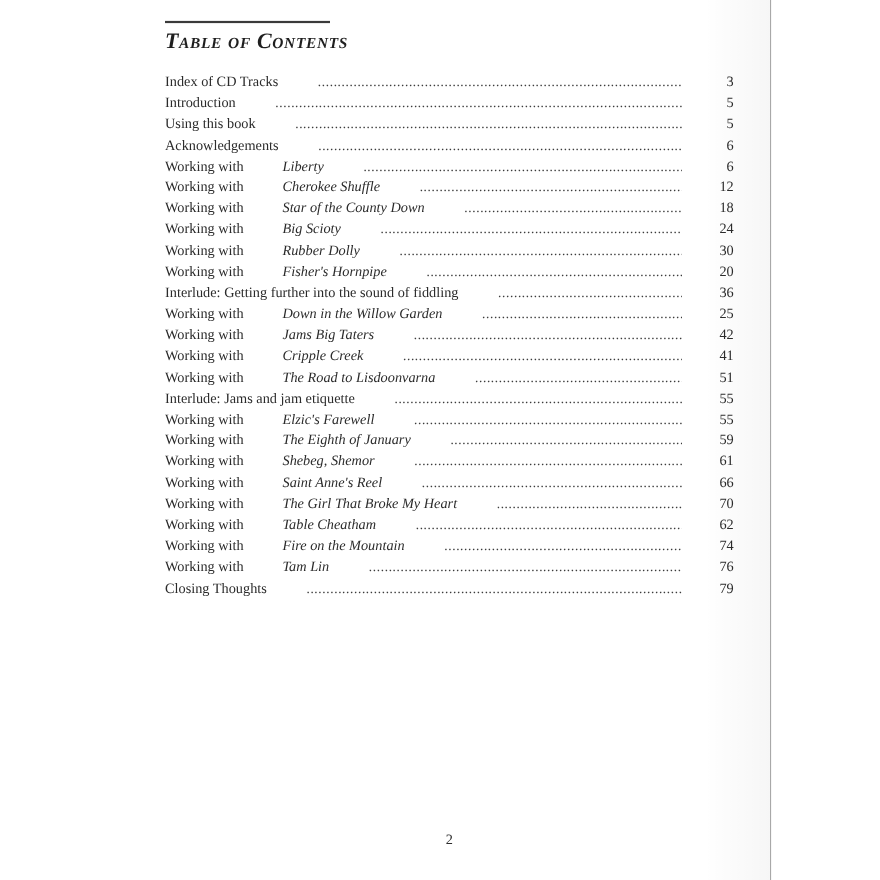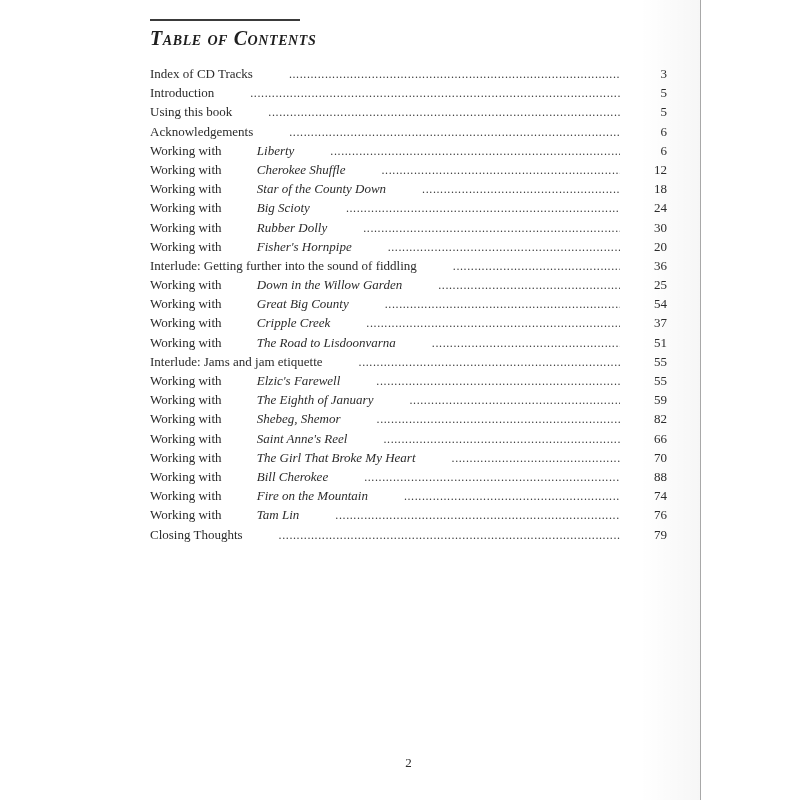--- a/index.html
+++ b/index.html
@@ -194,30 +194,30 @@
 
     <div class="toc-row">
       <span class="entry-text">Working with </span>
         <i class="entry-tune">Down in the Willow Garden</i>
       <span class="dots"></span>
       <span class="entry-page">25</span>
     </div>
 
     <div class="toc-row">
       <span class="entry-text">Working with </span>
-        <i class="entry-tune">Great Big County</i>
-      <span class="dots"></span>
-      <span class="entry-page">54</span>
+        <i class="entry-tune">Jams Big Taters</i>
+      <span class="dots"></span>
+      <span class="entry-page">42</span>
     </div>
 
     <div class="toc-row">
       <span class="entry-text">Working with </span>
         <i class="entry-tune">Cripple Creek</i>
       <span class="dots"></span>
-      <span class="entry-page">37</span>
+      <span class="entry-page">41</span>
     </div>
 
 
     <div class="toc-row">
       <span class="entry-text">Working with </span>
         <i class="entry-tune">The Road to Lisdoonvarna</i>
       <span class="dots"></span>
       <span class="entry-page">51</span>
     </div>
 
@@ -238,42 +238,42 @@
       <span class="entry-text">Working with </span>
         <i class="entry-tune">The Eighth of January</i>
       <span class="dots"></span>
       <span class="entry-page">59</span>
     </div>
 
     <div class="toc-row">
       <span class="entry-text">Working with </span>
         <i class="entry-tune">Shebeg, Shemor</i>
       <span class="dots"></span>
-      <span class="entry-page">82</span>
+      <span class="entry-page">61</span>
     </div>
 
     <div class="toc-row">
       <span class="entry-text">Working with </span>
         <i class="entry-tune">Saint Anne's Reel</i>
       <span class="dots"></span>
       <span class="entry-page">66</span>
     </div>
 
     <div class="toc-row">
       <span class="entry-text">Working with </span>
         <i class="entry-tune">The Girl That Broke My Heart</i>
       <span class="dots"></span>
       <span class="entry-page">70</span>
     </div>
 
     <div class="toc-row">
       <span class="entry-text">Working with </span>
-        <i class="entry-tune">Bill Cherokee</i>
-      <span class="dots"></span>
-      <span class="entry-page">88</span>
+        <i class="entry-tune">Table Cheatham</i>
+      <span class="dots"></span>
+      <span class="entry-page">62</span>
     </div>
 
     <div class="toc-row">
       <span class="entry-text">Working with </span>
         <i class="entry-tune">Fire on the Mountain</i>
       <span class="dots"></span>
       <span class="entry-page">74</span>
     </div>
 
     <div class="toc-row">

